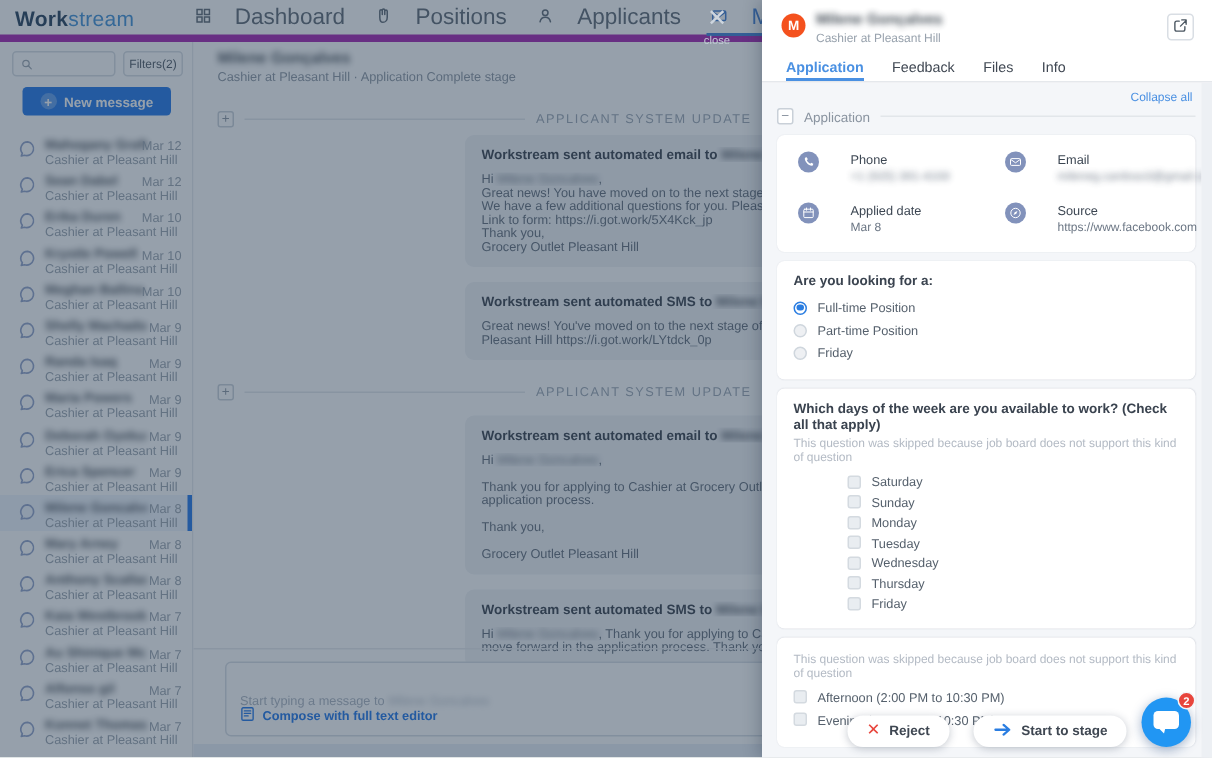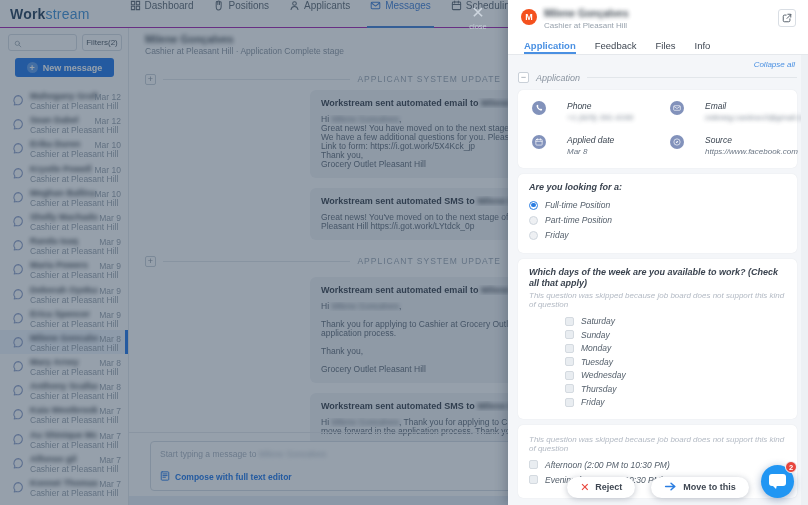--- a/index.html
+++ b/index.html
@@ -5,26 +5,26 @@
 <style>
   * { margin:0; padding:0; box-sizing:border-box; }
   html,body { background:#fff; }
   body { font-family:"Liberation Sans","DejaVu Sans",sans-serif; }
   #app { position:relative; width:808px; height:505px; overflow:hidden; background:#fff; }
 
   .redact { filter:blur(2px); opacity:.9; }
 
   
   .navbar { position:absolute; left:0; top:0; width:808px; height:28px; background:#fff;
-            border-bottom:1px solid #a21caf; display:flex; align-items:center; z-index:1; }
+            border-bottom:5px solid #a21caf; display:flex; align-items:center; z-index:1; }
   .logo { margin-left:10px; font-size:14px; letter-spacing:.2px; }
   .logo .lb { color:#1f3a57; font-weight:700; }
   .logo .ll { color:#3d8fd6; font-weight:400; }
   .nav-items { display:flex; margin-left:40px; gap:20px; height:100%; align-items:center; }
-  .nav-item { display:flex; align-items:flex-start; gap:4px; font-size:10px; color:#5a6570;
+  .nav-item { display:flex; align-items:center; gap:16px; font-size:15px; color:#5a6570;
               position:relative; height:100%; cursor:pointer; }
   .nav-item svg { width:11px; height:11px; }
   .nav-item.active { color:#3a7bd5; }
   .nav-item.active::after { content:""; position:absolute; left:-3px; right:-3px; bottom:-1px;
               height:2.5px; background:#3a7bd5; }
 
   
   .sidebar { position:absolute; left:0; top:28px; width:129px; height:477px; background:#fff;
              border-right:1px solid #e5e8ec; z-index:1; }
   .search-box { position:absolute; left:8px; top:6px; width:69px; height:17px;
@@ -65,21 +65,21 @@
               padding:8px 11px 9px; overflow:hidden; }
   .msg-title { font-size:9px; font-weight:700; color:#333b46; margin-bottom:7px; white-space:nowrap; overflow:hidden; }
   .msg-line { font-size:8.5px; color:#5e6976; line-height:9px; white-space:nowrap; overflow:hidden; }
   .mc2 { margin-top:10px; }
   .sr2 { margin-top:14px; }
   .mc3 { margin-top:9px; }
   .mc4 { margin-top:10px; }
   .comp-divider { position:absolute; left:0; right:0; top:404px; border-top:1px solid #e6e9ed; }
   .composer { position:absolute; left:21px; right:16px; top:413px; height:50px; border:1px solid #d7dde4;
               border-radius:4px; background:#fff; }
-  .composer-ph { position:absolute; left:9px; top:7px; font-size:8.5px; color:#aab3bf; }
+  .composer-ph { position:absolute; left:9px; top:20px; font-size:8.5px; color:#aab3bf; }
   .compose-link { position:absolute; left:9px; bottom:7px; display:flex; align-items:center; gap:5px;
               font-size:8.5px; font-weight:700; color:#1a73e8; cursor:pointer; }
   .compose-link svg { width:10px; height:10px; }
   .bottom-strip { position:absolute; left:0; right:0; top:468px; height:9px; background:#e9eef7; }
 
   
   .dim { position:absolute; left:0; top:0; width:508px; height:505px; background:rgba(45,65,88,.5); z-index:4; }
   .close-btn { position:absolute; right:17px; top:5px; width:26px; text-align:center; cursor:pointer; }
   .close-x { font-size:16px; line-height:16px; color:#cdd5de; font-weight:400; }
   .close-label { font-size:7.5px; color:#c4cdd7; margin-top:1px; }
@@ -95,21 +95,21 @@
   .p-sub { position:absolute; left:36px; top:21px; font-size:8px; color:#98a2ad; }
   .ext-btn { position:absolute; right:12px; top:9px; width:18px; height:18px; border:1px solid #d9dee4;
              border-radius:3px; color:#4a5560; display:flex; align-items:center; justify-content:center;
              background:#fff; cursor:pointer; }
   .ext-btn svg { width:10px; height:10px; }
   .tabs { position:absolute; left:0; top:36px; right:0; height:19px; background:#fff;
           border-bottom:1px solid #e5e8ec; display:flex; gap:19px; padding-left:16px; }
   .tab { font-size:9.5px; color:#3f4752; display:flex; align-items:center; position:relative; cursor:pointer; }
   .tab.active { color:#4a90e2; font-weight:600; }
   .tab.active::after { content:""; position:absolute; left:0; right:0; bottom:0; height:2px; background:#4a90e2; }
-  .panel-body { position:absolute; left:0; top:55px; right:7px; bottom:0; padding:0 4px 0 10px; overflow:hidden;font-style:italic; }
+  .panel-body { position:absolute; left:0; top:55px; right:7px; bottom:0; padding:0 4px 0 10px; overflow:hidden; }
   .collapse-all { text-align:right; font-size:8px; color:#4a90e2; margin:5px 2px 3px 0; cursor:pointer; }
   .sec-head { display:flex; align-items:center; gap:7px; margin:3px 0 7px; }
   .minus-box { width:11px; height:11px; border:1px solid #c9d0d8; border-radius:2px; color:#8a94a0;
                font-size:9px; line-height:9px; text-align:center; background:#fff; cursor:pointer; flex:none; }
   .sec-head .t { font-size:9px; color:#8a94a0; }
   .sec-head .l { flex:1; height:1px; background:#e2e6ea; }
   .card { background:#fff; border-radius:5px; padding:8px 11px; margin-bottom:6px;
           box-shadow:0 0 1px rgba(40,50,70,.12); }
   .contact-grid { display:grid; grid-template-columns:138px 1fr; row-gap:13px; padding:3px 0 4px 3px; }
   .c-item { display:flex; gap:21px; }
@@ -556,21 +556,21 @@
     <div class="scroll-track"></div>
     <div class="action-bar">
       <div class="pill">
         <span class="x">✕</span>
         <span>Reject</span>
       </div>
       <div class="pill">
         <span><svg viewBox="0 0 12 12" fill="none" stroke="#2a7de1" stroke-width="1.4" stroke-linecap="round" stroke-linejoin="round">
               <path d="M1.5 6h8M6.5 3l3.5 3-3.5 3"></path>
             </svg></span>
-        <span>Move to this</span>
+        <span>Start to stage</span>
       </div>
     </div>
   </div>
 
   <div class="fab">
     <div class="fab-glyph"></div>
     <div class="fab-badge">2</div>
   </div>
 
 </div>

